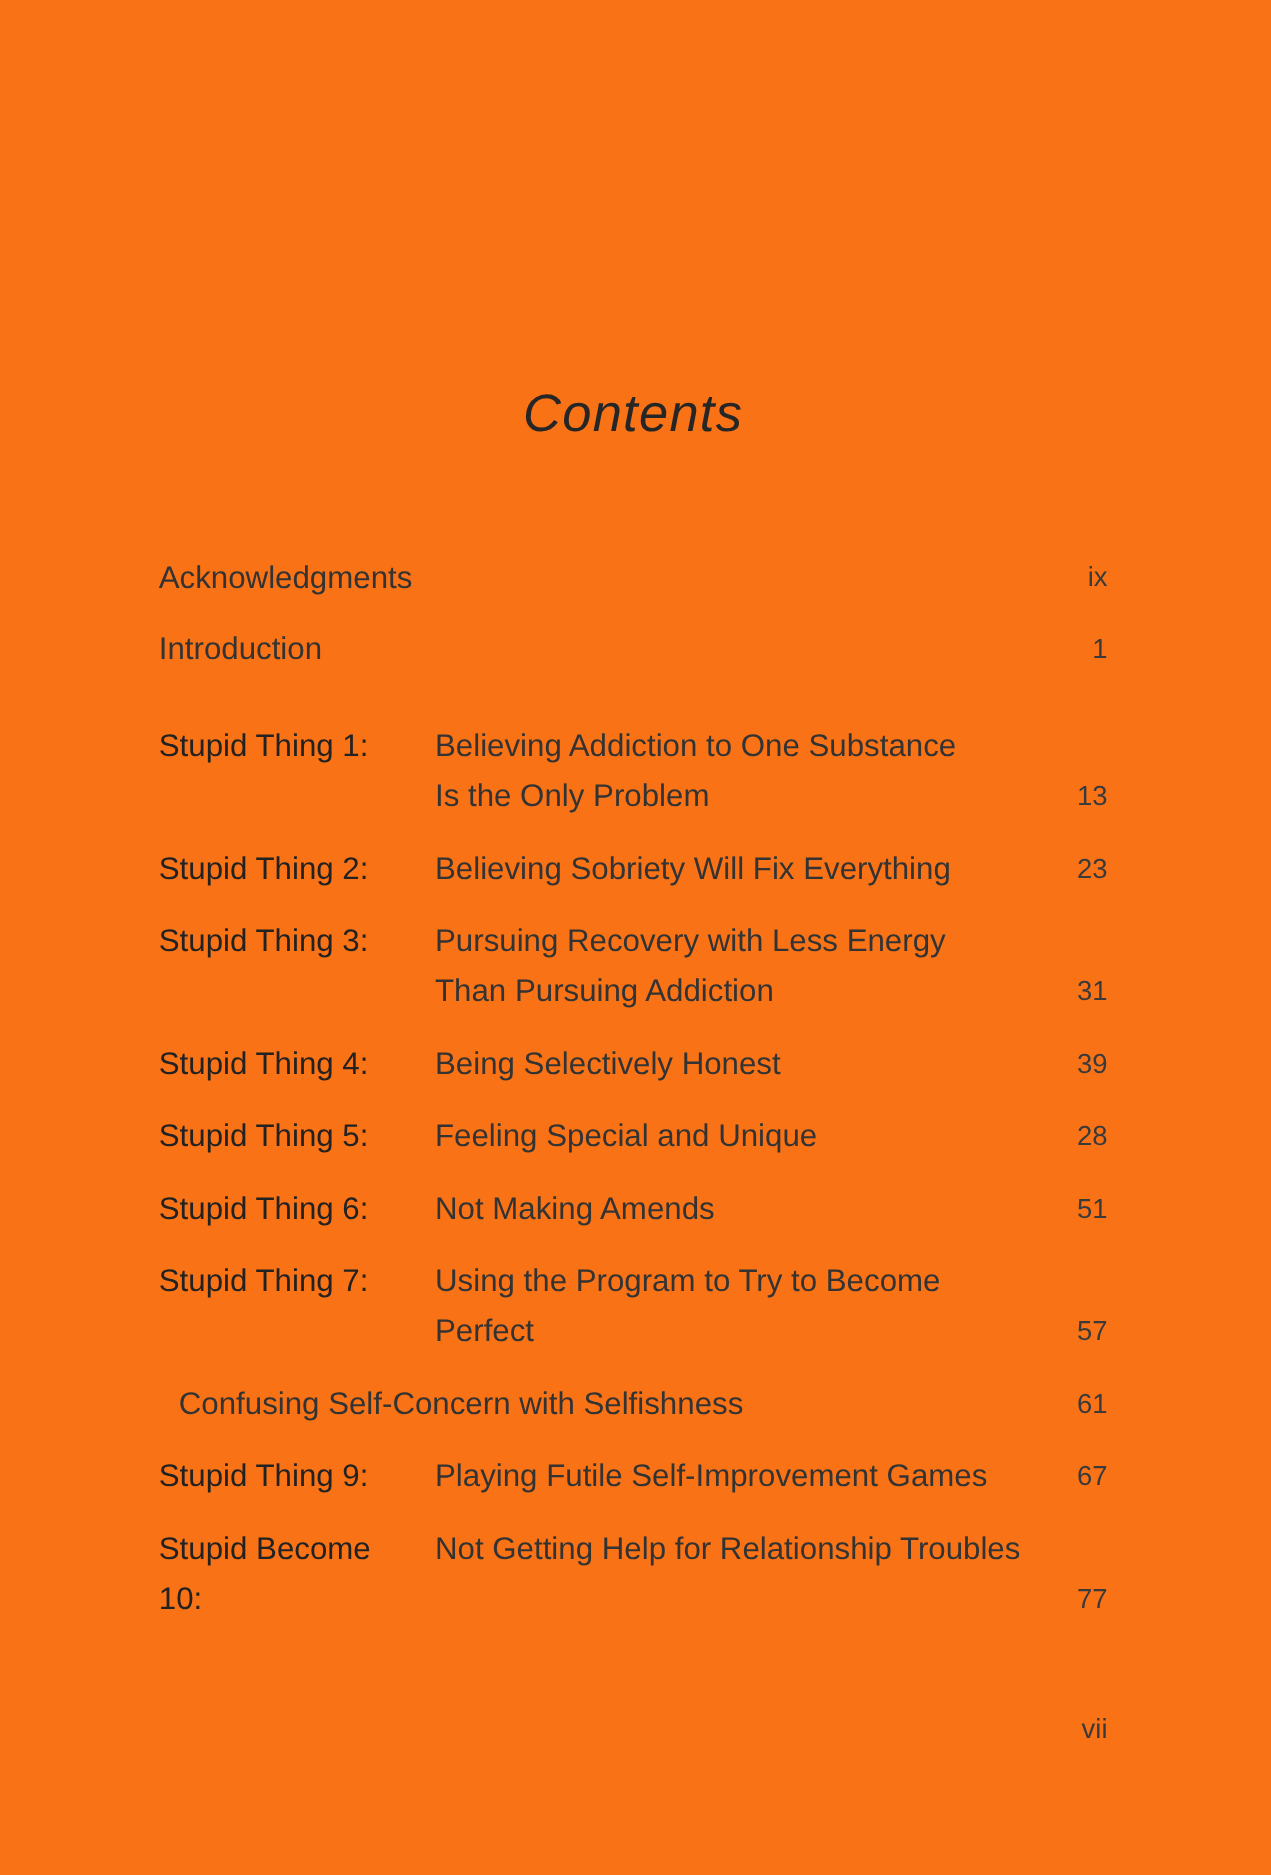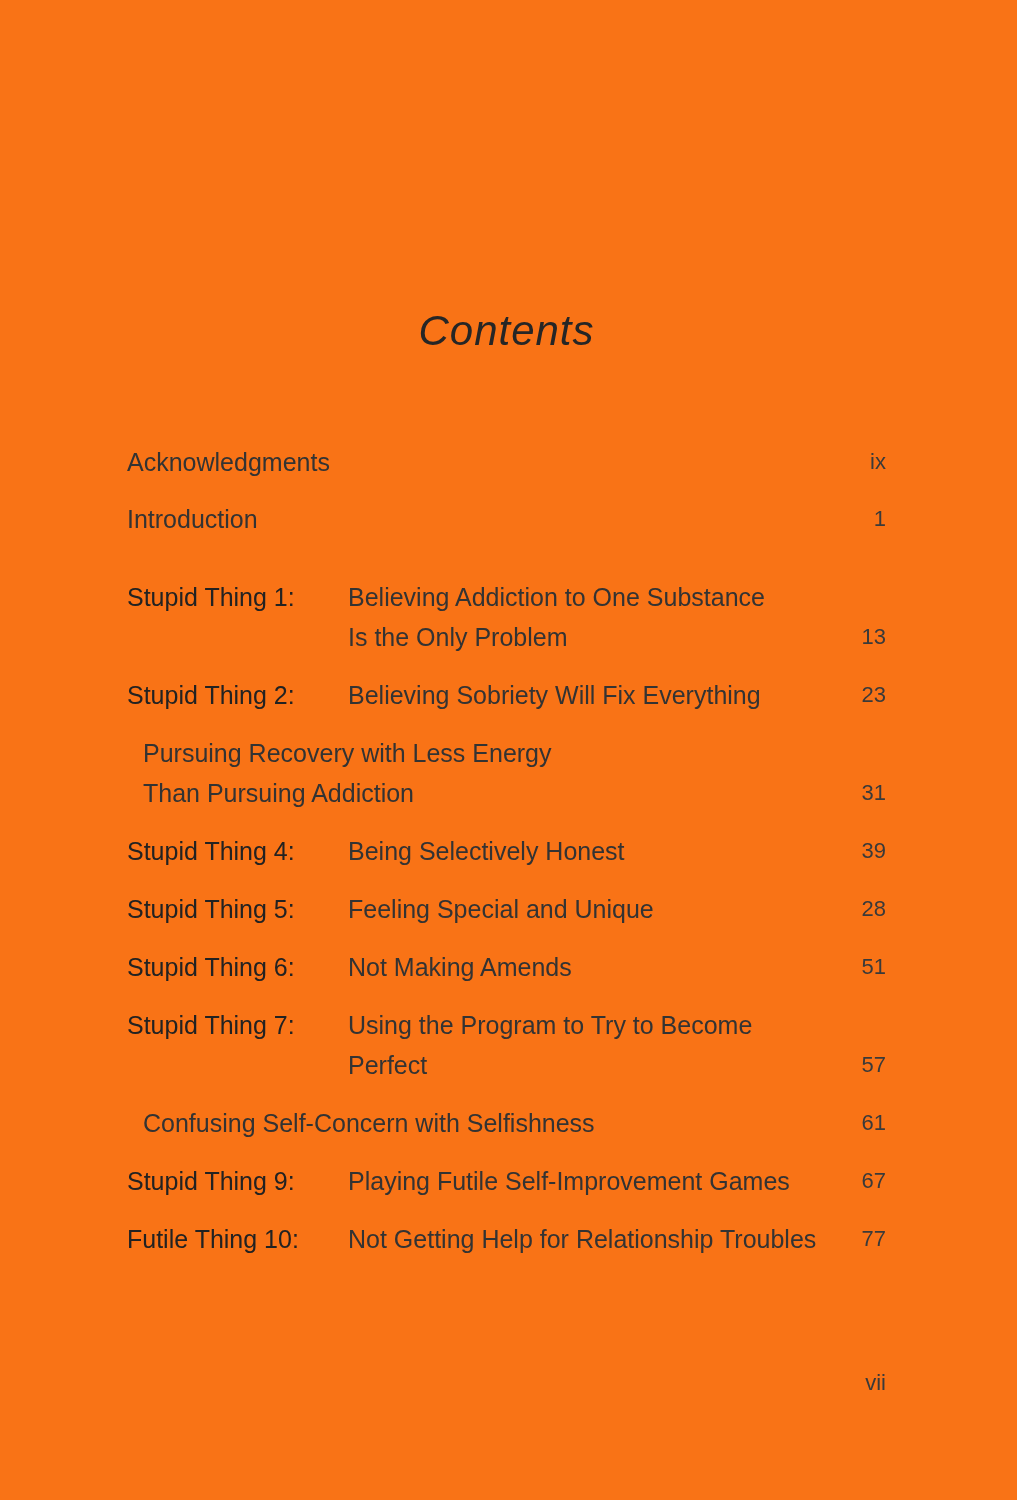--- a/index.html
+++ b/index.html
@@ -108,20 +108,21 @@
 
       <div class="chapter-row">
         <span class="ch-label">Stupid Thing 2:</span>
         <span class="ch-title">
             <span>Believing Sobriety Will Fix Everything</span>
           </span>
         <span class="page-num">23</span>
       </div>
 
       <div class="chapter-row">
+        <span class="ch-label">Stupid Thing 3:</span>
         <span class="ch-title">
             <span>Pursuing Recovery with Less Energy</span>
             <span>Than Pursuing Addiction</span>
           </span>
         <span class="page-num">31</span>
       </div>
 
       <div class="chapter-row">
         <span class="ch-label">Stupid Thing 4:</span>
         <span class="ch-title">
@@ -163,21 +164,21 @@
 
       <div class="chapter-row">
         <span class="ch-label">Stupid Thing 9:</span>
         <span class="ch-title">
             <span>Playing Futile Self-Improvement Games</span>
           </span>
         <span class="page-num">67</span>
       </div>
 
       <div class="chapter-row">
-        <span class="ch-label">Futile Thing 10:</span>
+        <span class="ch-label">Stupid Become 10:</span>
         <span class="ch-title">
             <span>Not Getting Help for Relationship Troubles</span>
           </span>
         <span class="page-num">77</span>
       </div>
 
     </div>
   </div>
 
   <div class="footer-folio">vii</div>

